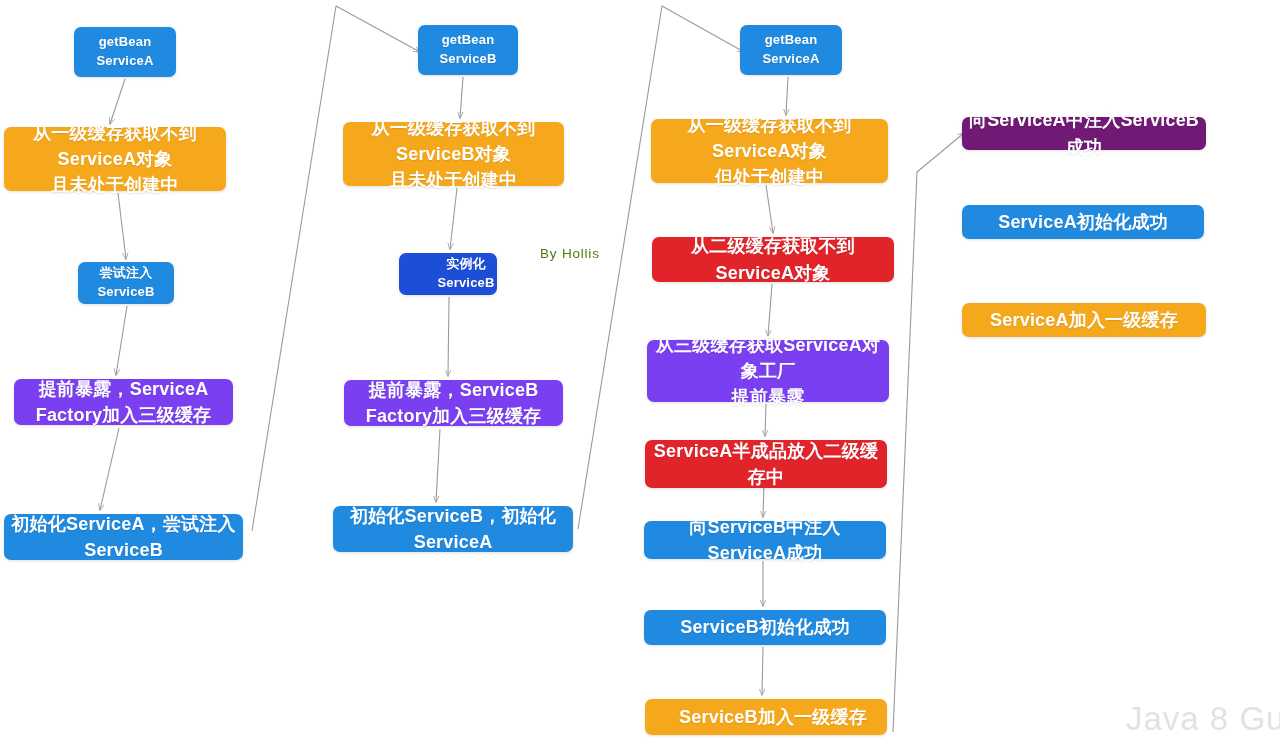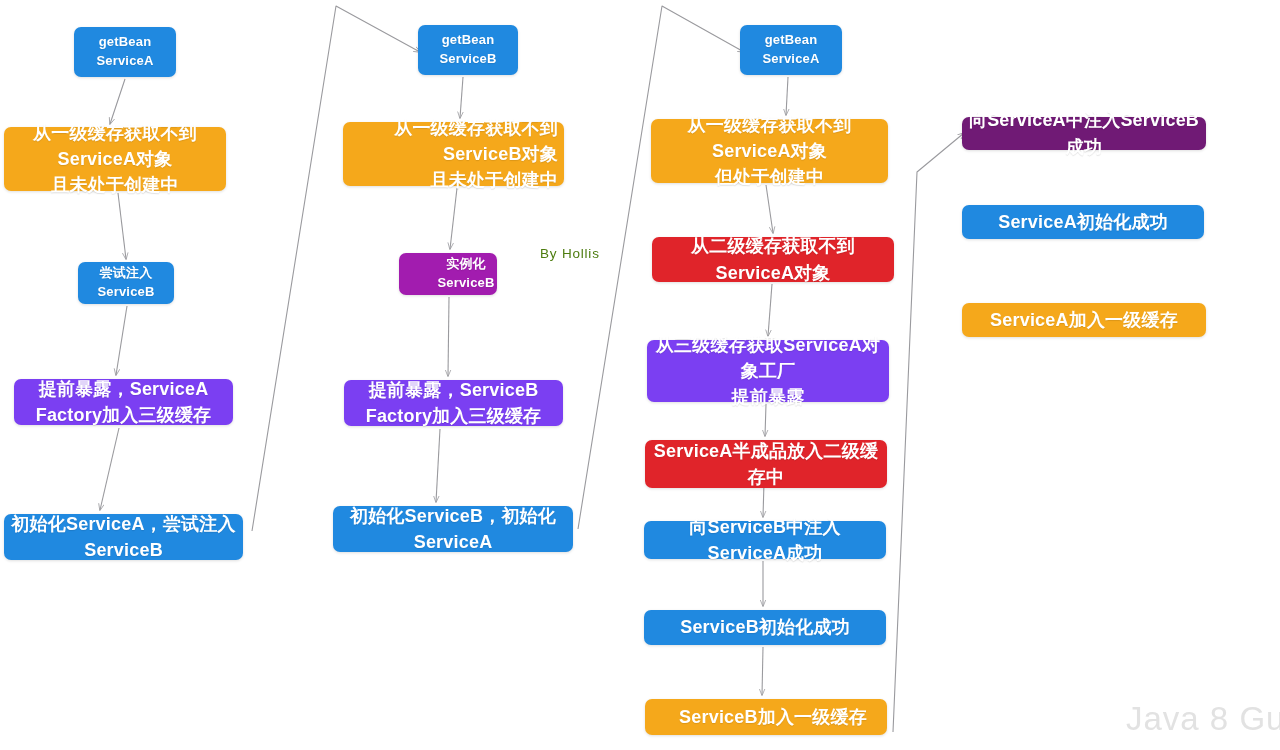--- a/index.html
+++ b/index.html
@@ -94,23 +94,23 @@
       <div class="node small" style="left: 74px; top: 27px; width: 102px; height: 50px; background: rgb(32, 137, 224);">getBean
 ServiceA</div>
       <div class="node" style="left: 4px; top: 127px; width: 222px; height: 64px; background: rgb(245, 168, 27);">从一级缓存获取不到ServiceA对象
 且未处于创建中</div>
       <div class="node small" style="left: 78px; top: 262px; width: 96px; height: 42px; background: rgb(32, 137, 224);">尝试注入ServiceB</div>
       <div class="node" style="left: 14px; top: 379px; width: 219px; height: 46px; background: rgb(123, 63, 242);">提前暴露，ServiceA
 Factory加入三级缓存</div>
       <div class="node" style="left: 4px; top: 514px; width: 239px; height: 46px; background: rgb(32, 137, 224);">初始化ServiceA，尝试注入ServiceB</div>
       <div class="node small" style="left: 418px; top: 25px; width: 100px; height: 50px; background: rgb(32, 137, 224);">getBean
 ServiceB</div>
-      <div class="node" style="left: 343px; top: 122px; width: 221px; height: 64px; background: rgb(245, 168, 27); text-align: right;">从一级缓存获取不到ServiceB对象
+      <div class="node" style="left: 343px; top: 122px; width: 221px; height: 64px; background: rgb(245, 168, 27);">从一级缓存获取不到ServiceB对象
 且未处于创建中</div>
-      <div class="node small" style="left: 399px; top: 253px; width: 98px; height: 42px; background: #a21caf; padding-left: 42px;">实例化ServiceB</div>
+      <div class="node small" style="left: 399px; top: 253px; width: 98px; height: 42px; background: #1d4ed8; padding-left: 42px;">实例化ServiceB</div>
       <div class="node" style="left: 344px; top: 380px; width: 219px; height: 46px; background: rgb(123, 63, 242);">提前暴露，ServiceB
 Factory加入三级缓存</div>
       <div class="node" style="left: 333px; top: 506px; width: 240px; height: 46px; background: rgb(32, 137, 224);">初始化ServiceB，初始化ServiceA</div>
       <div class="node small" style="left: 740px; top: 25px; width: 102px; height: 50px; background: rgb(32, 137, 224);">getBean
 ServiceA</div>
       <div class="node" style="left: 651px; top: 119px; width: 237px; height: 64px; background: rgb(245, 168, 27);">从一级缓存获取不到ServiceA对象
 但处于创建中</div>
       <div class="node" style="left: 652px; top: 237px; width: 242px; height: 45px; background: rgb(224, 36, 42);">从二级缓存获取不到ServiceA对象</div>
       <div class="node" style="left: 647px; top: 340px; width: 242px; height: 62px; background: rgb(123, 63, 242);">从三级缓存获取ServiceA对象工厂
 提前暴露</div>

